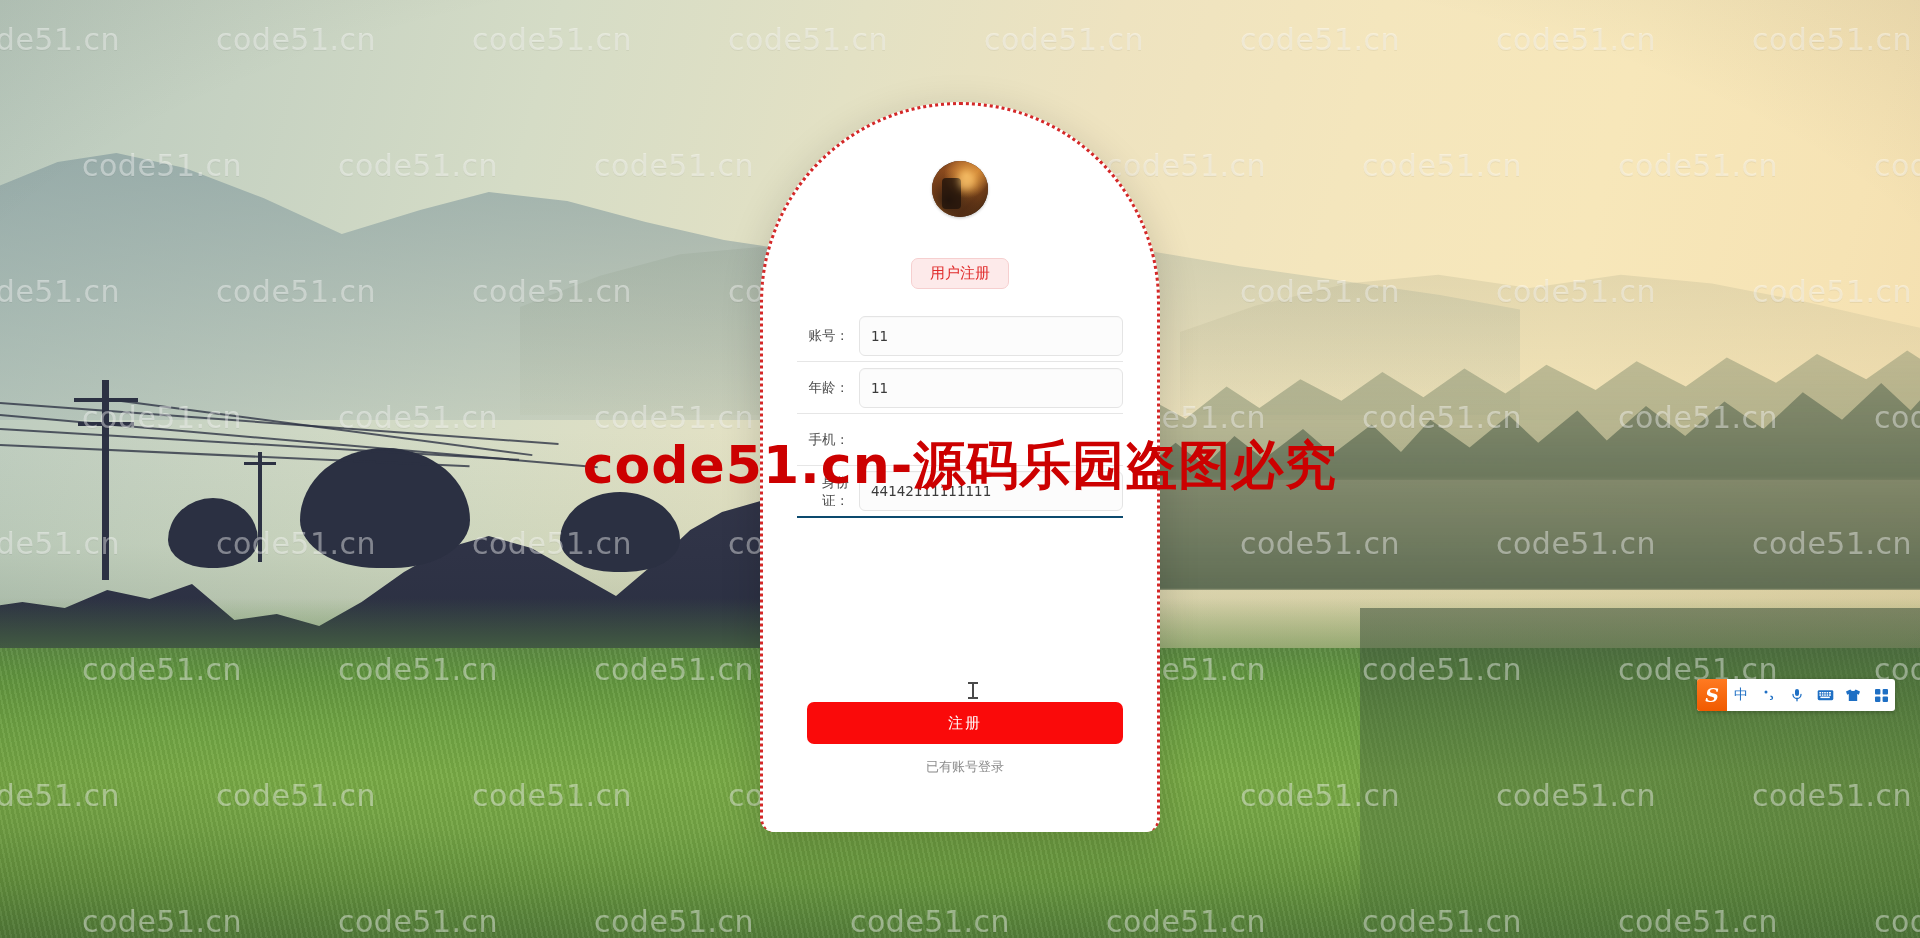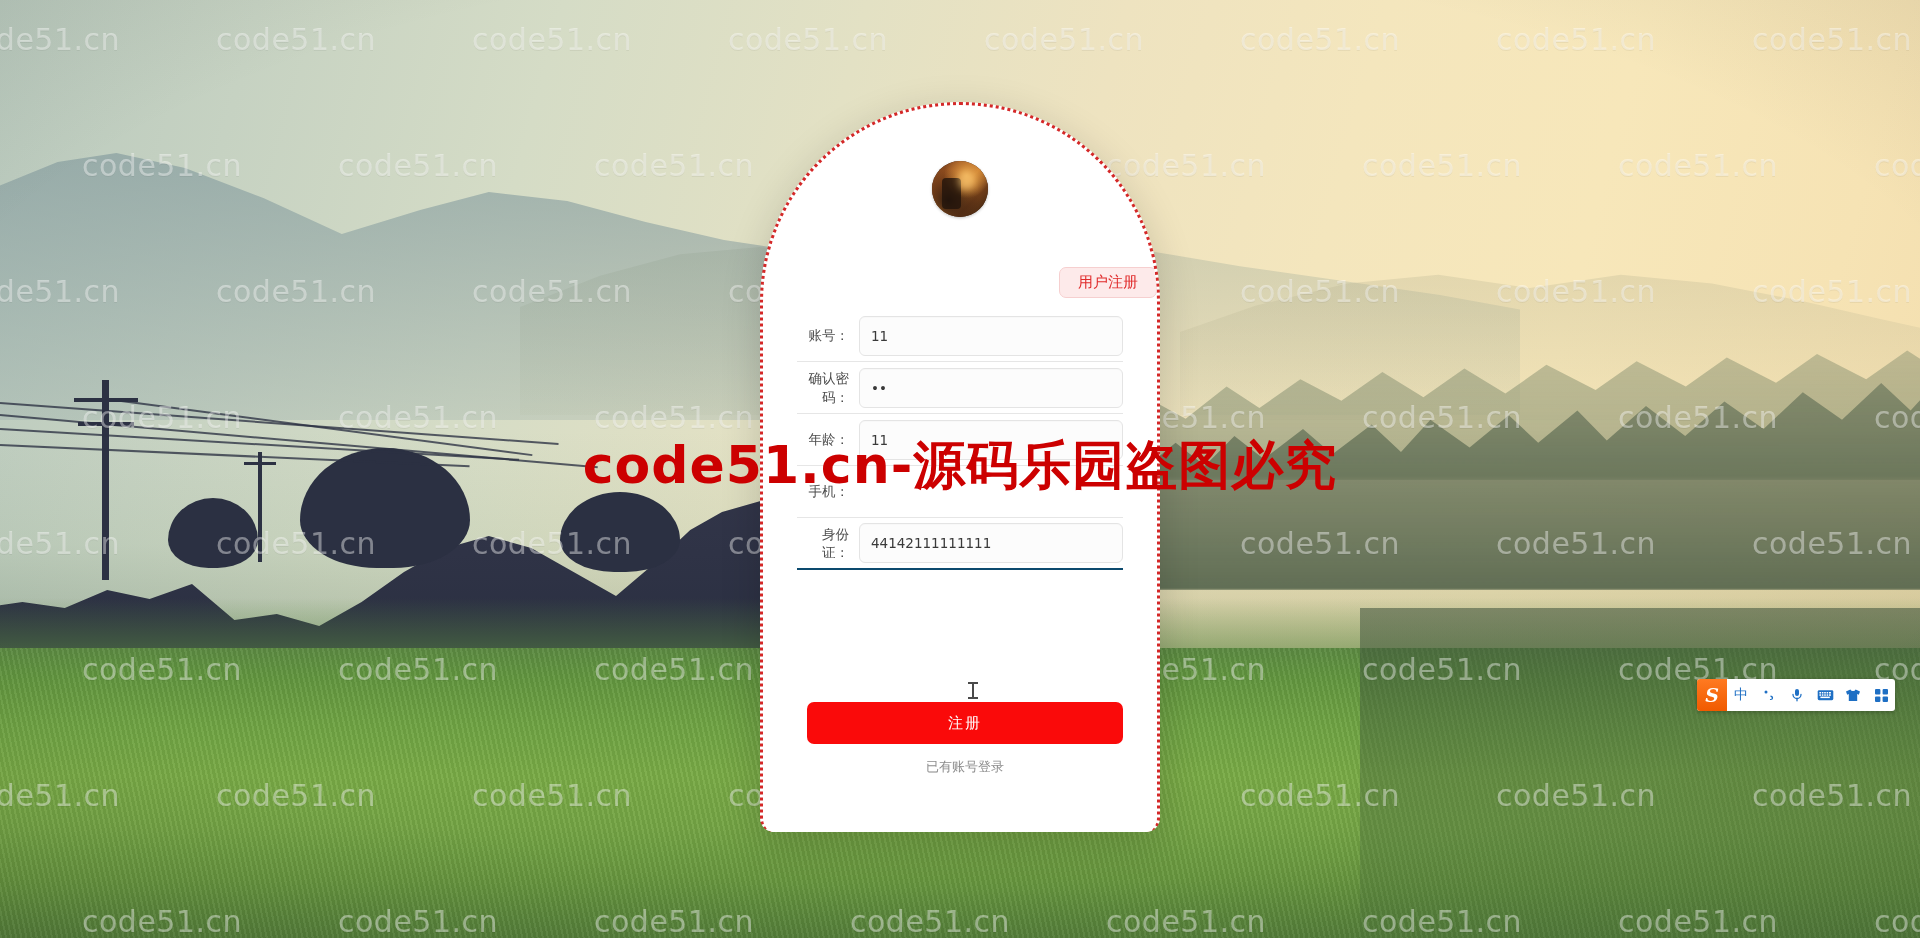--- a/index.html
+++ b/index.html
@@ -243,22 +243,22 @@
     width: 30%; height: 34%;
     background: rgba(255,205,120,0.55);
     border-radius: 50%;
     filter: blur(3px);
   }
 
   
   .title-badge-row {
     position: absolute;
     left: 0; right: 0;
-    top: 162px;
-    text-align: right;
+    top: 153px;
+    text-align: center;
   }
   .title-badge {
     display: inline-block;
     padding: 6px 18px;
     background: #fdeaea;
     color: #e02b2b;
     border: 1px solid #f6cfcf;
     border-radius: 7px;
     font-size: 15px;
     font-family: "DejaVu Sans", sans-serif;
@@ -501,24 +501,20 @@
         <span class="title-badge">用户注册</span>
       </div>
 
       <div class="form-area" id="form-area">
 
       <div class="field-row">
             <label class="field-label">账号：</label>
             <input class="field-input" type="text" placeholder="请输入账号" value="11" style="">
           </div>
           <div class="field-row">
-            <label class="field-label">确认密码：</label>
-            <input class="field-input" type="password" placeholder="请再次输入密码" value="11" style="">
-          </div>
-          <div class="field-row">
             <label class="field-label">年龄：</label>
             <input class="field-input" type="text" placeholder="请输入年龄" value="11" style="">
           </div>
           <div class="field-row">
             <label class="field-label">手机：</label>
           </div>
           <div class="field-row">
             <label class="field-label">身份证：</label>
             <input class="field-input" type="text" placeholder="请输入身份证" value="44142111111111" style="">
           </div>

